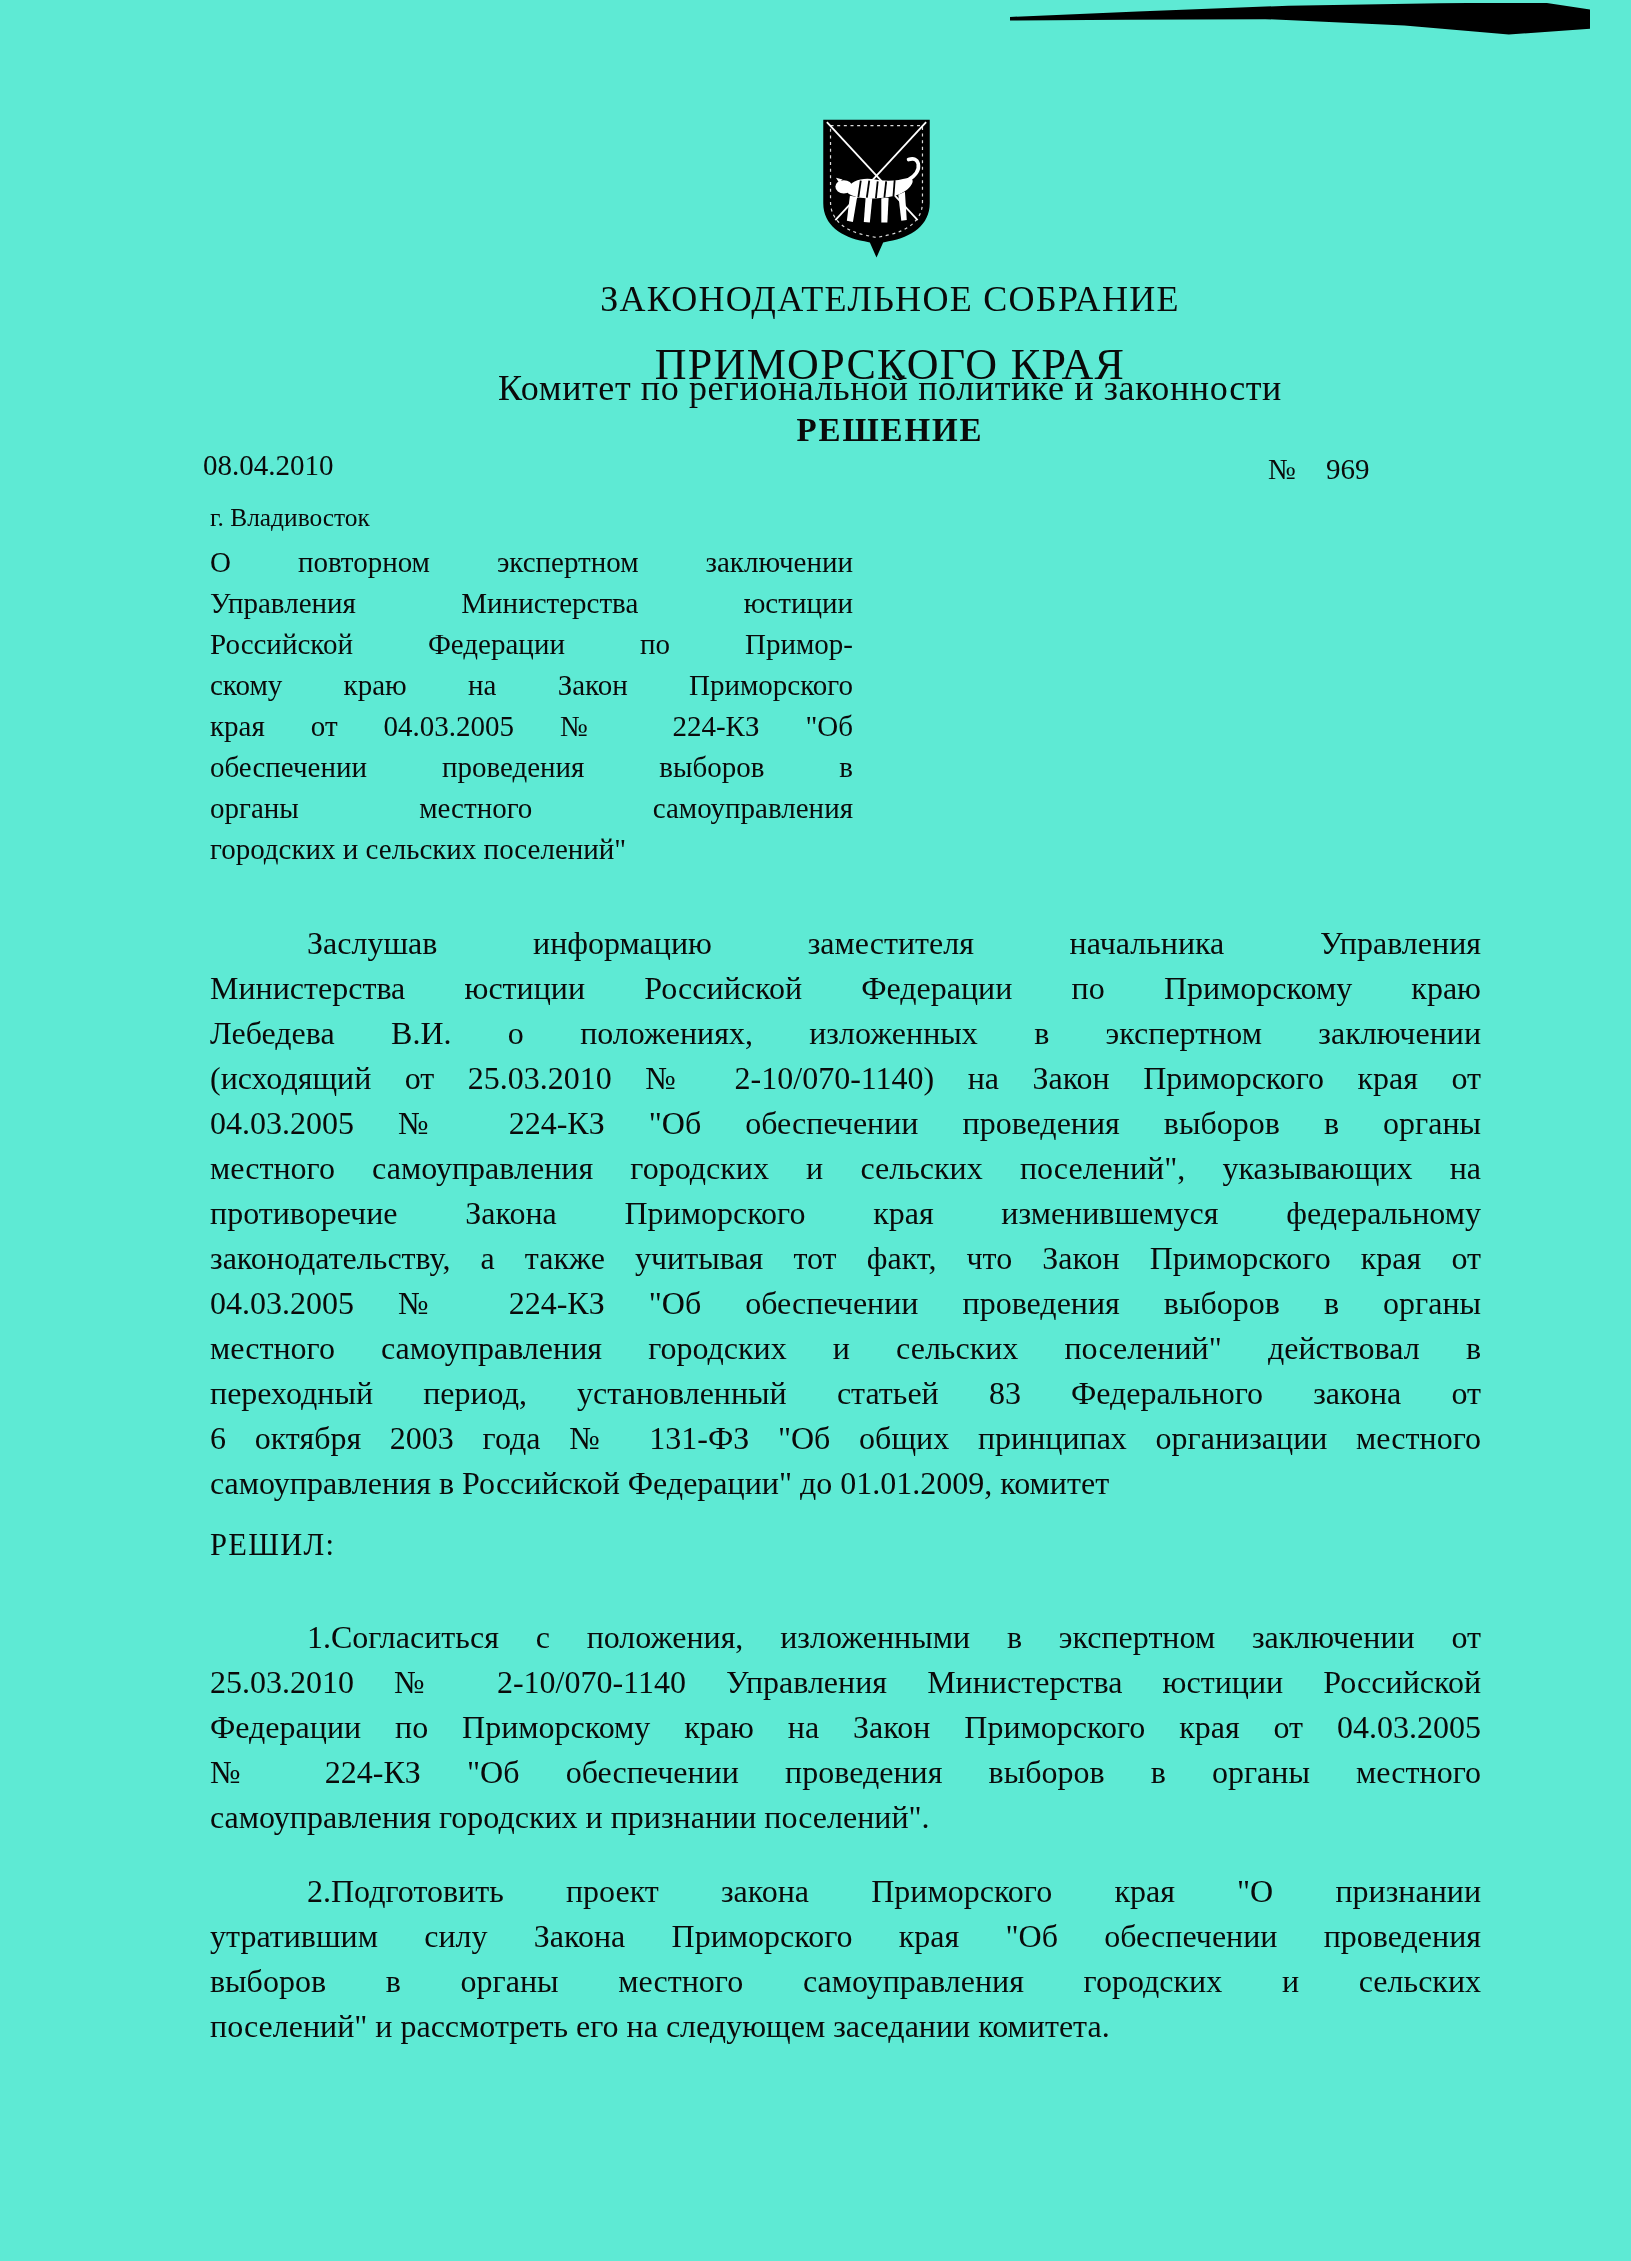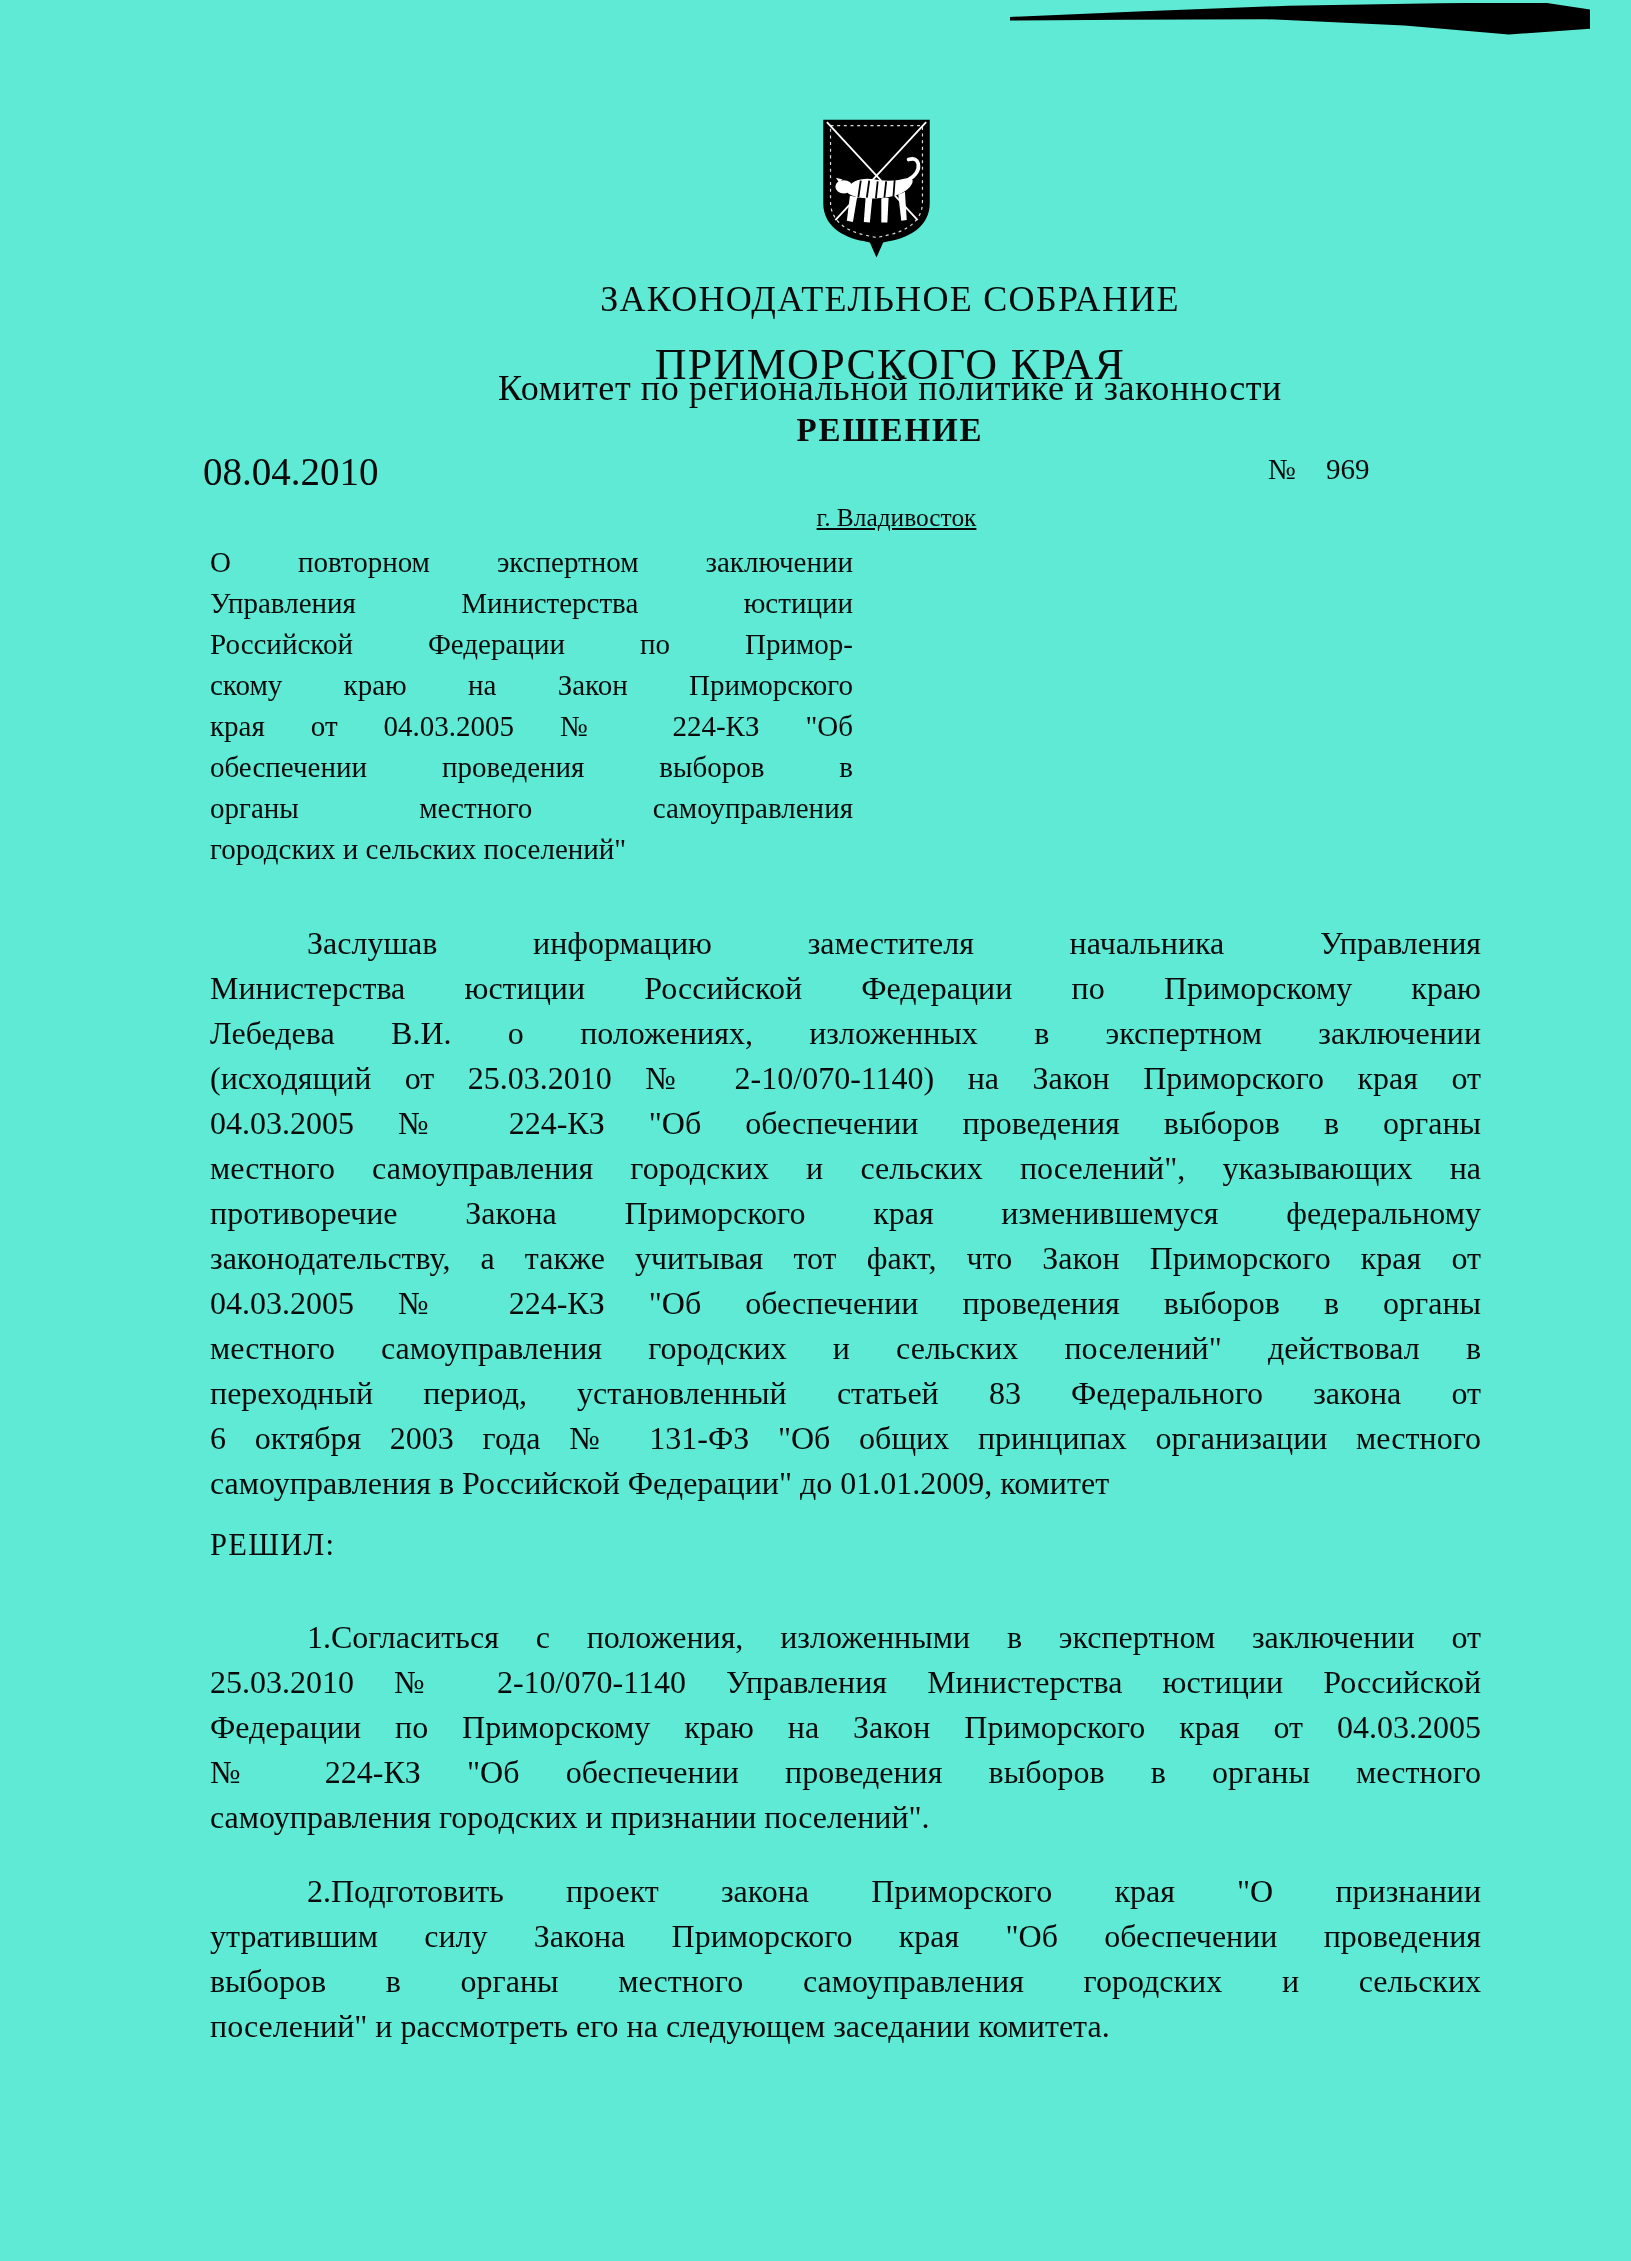--- a/index.html
+++ b/index.html
@@ -25,23 +25,23 @@
   
   #emblem { left: 816px; top: 111px; width: 121px; height: 154px; }
 
   
   .lh { left: 210px; width: 1360px; text-align: center; white-space: nowrap; }
   #org1 { top: 278px; font-size: 36px; letter-spacing: 1.3px; }
   #org2 { top: 339px; font-size: 44px; letter-spacing: 1.3px; }
   #committee { top: 367px; font-size: 36px; font-weight: normal; letter-spacing: 0.6px; }
   #doctype { top: 412px; font-size: 33px; font-weight: bold; letter-spacing: 1.9px; }
 
-  #date { left: 203px; top: 449px; font-size: 39px; }
+  #date { left: 203px; top: 449px; font-size: 29px; }
   #number { left: 1268px; top: 453px; font-size: 29px; word-spacing: 23px; }
-  #city { left: 210px; top: 503px; width: 1373px; text-align: center; font-size: 25.4px; text-decoration: underline; }
+  #city { left: 210px; top: 503px; width: 1373px; text-align: left; font-size: 25.4px; }
 
   
   .col { font-size: 32px; }
   #subject { left: 210px; top: 542px; width: 643px; line-height: 41px; font-size: 29px; }
   #bodypar { left: 210px; top: 921px; width: 1271px; line-height: 45px; }
   #reshil  { left: 210px; top: 1528px; font-size: 30.5px; letter-spacing: 1.3px; }
   #item1   { left: 210px; top: 1615px; width: 1271px; line-height: 45px; }
   #item2   { left: 210px; top: 1869px; width: 1271px; line-height: 45px; }
 
   

